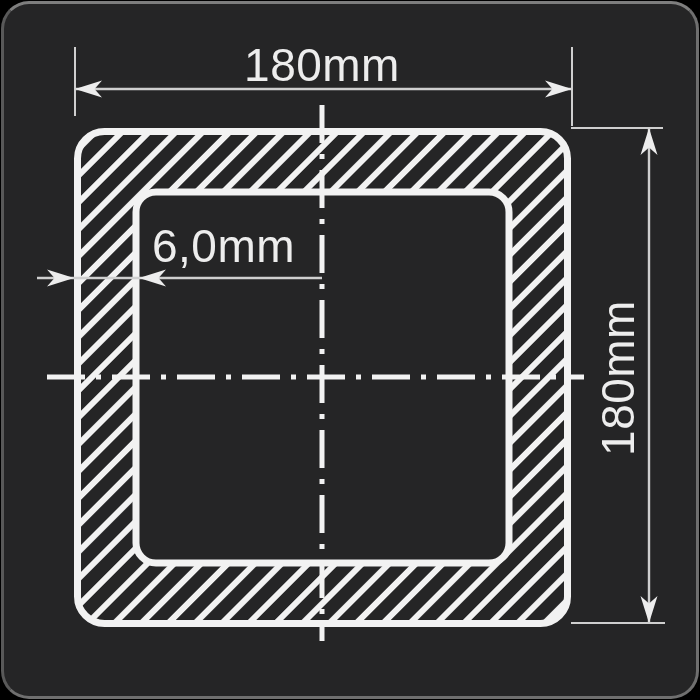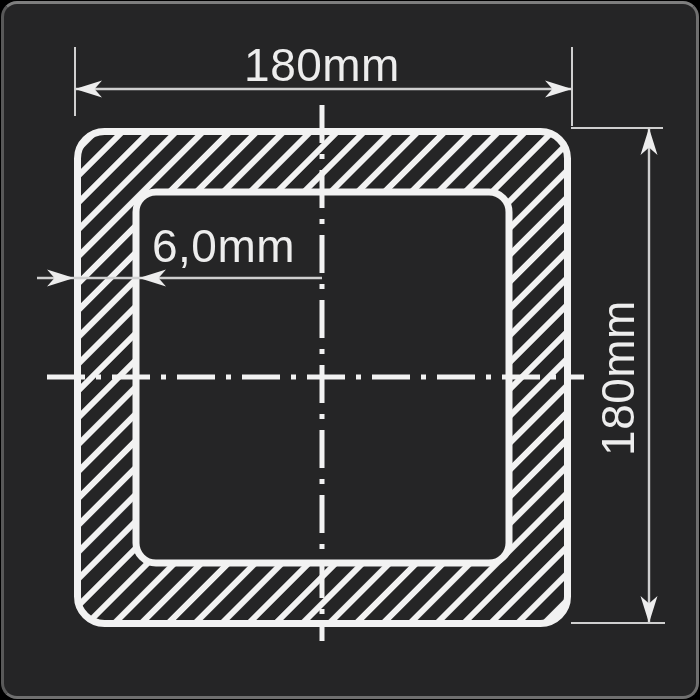--- a/index.html
+++ b/index.html
@@ -11,21 +11,21 @@
     --text:#ededed;
   }
   html,body{margin:0;padding:0;width:700px;height:700px;background:var(--page-bg);overflow:hidden;}
   .canvas-card{
     position:absolute;
     inset:1px;
     background:var(--canvas-bg);
     border:3px solid var(--canvas-border);
     border-top-color:#7e7e7e;
     border-left-color:#595959;
-    border-radius:16px;
+    border-radius:28px;
     box-sizing:border-box;
     text-decoration:underline;
   }
   svg.drawing{position:absolute;left:0;top:0;width:700px;height:700px;display:block;}
   .outer-profile{fill:url(#hatch);stroke:var(--stroke);stroke-width:7;}
   .inner-profile{fill:var(--canvas-bg);stroke:var(--stroke);stroke-width:7;}
   .hatch-stripe{fill:var(--stroke);}
   .centerline{stroke:var(--stroke);stroke-width:5;stroke-dasharray:38 11 5 11;fill:none;stroke-linecap:butt;}
   .dim{stroke:var(--dim-line);stroke-width:2.4;fill:none;}
   .ext{stroke:var(--dim-line);stroke-width:2;fill:none;}

